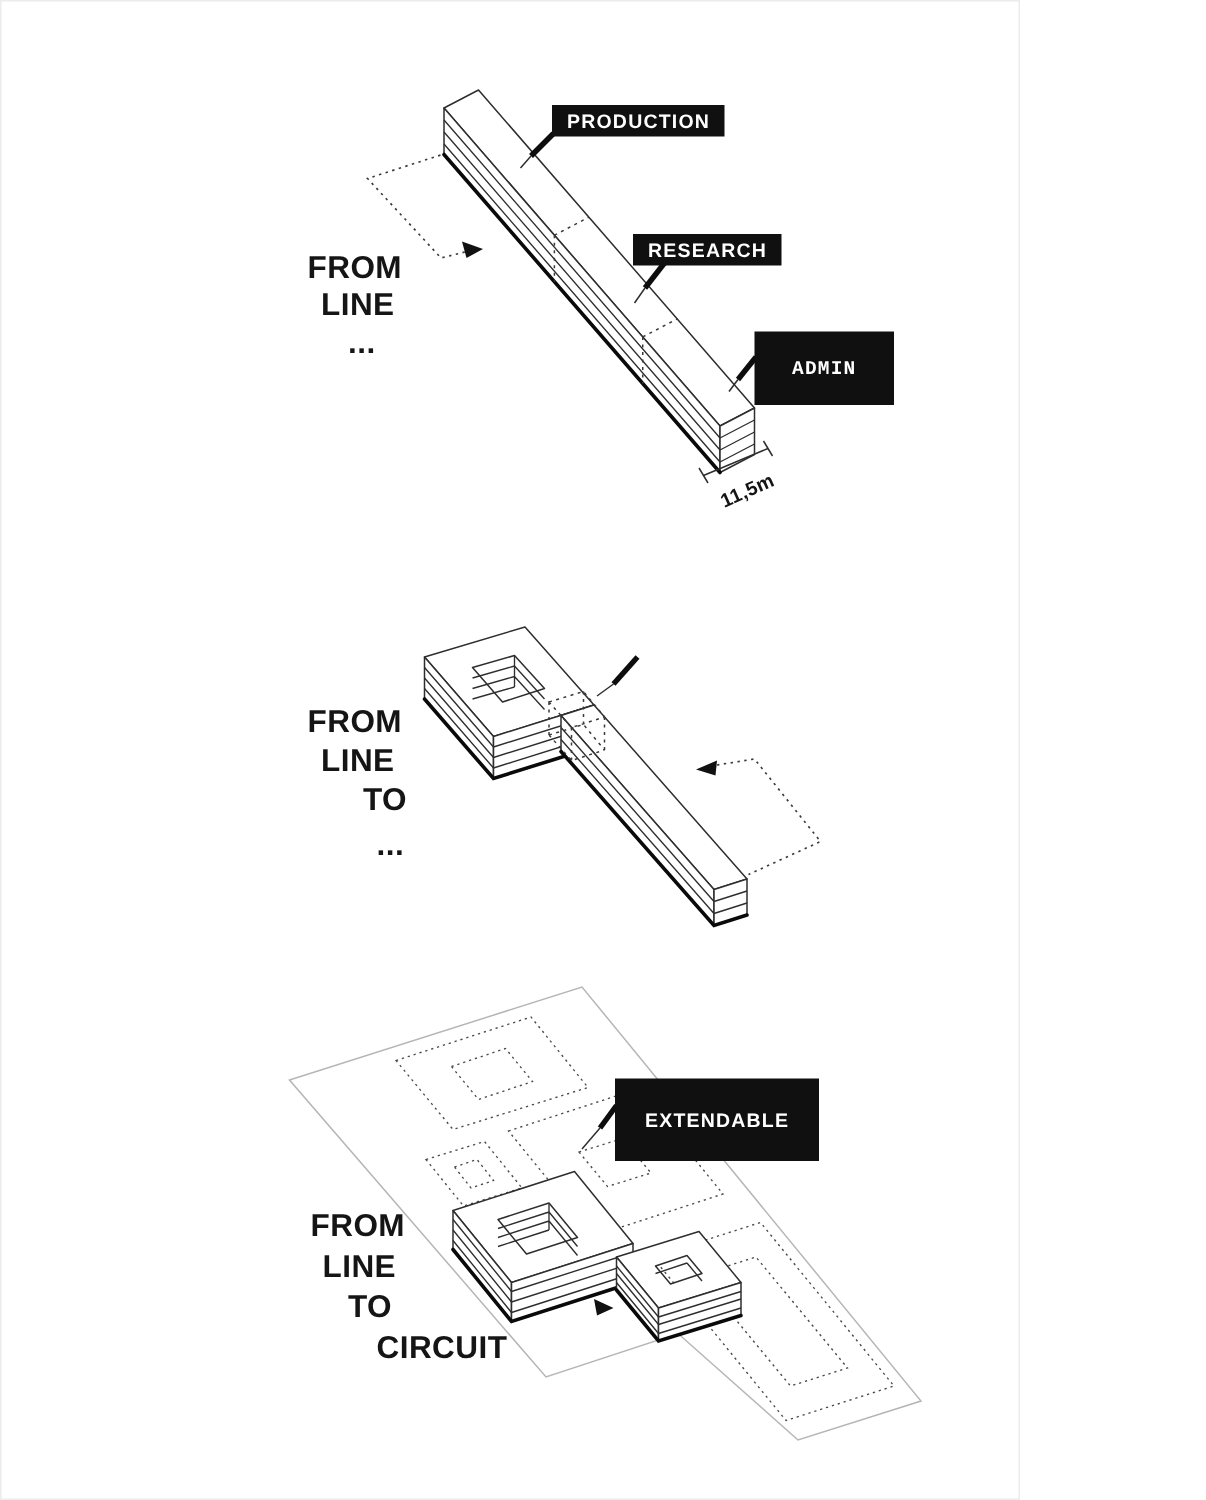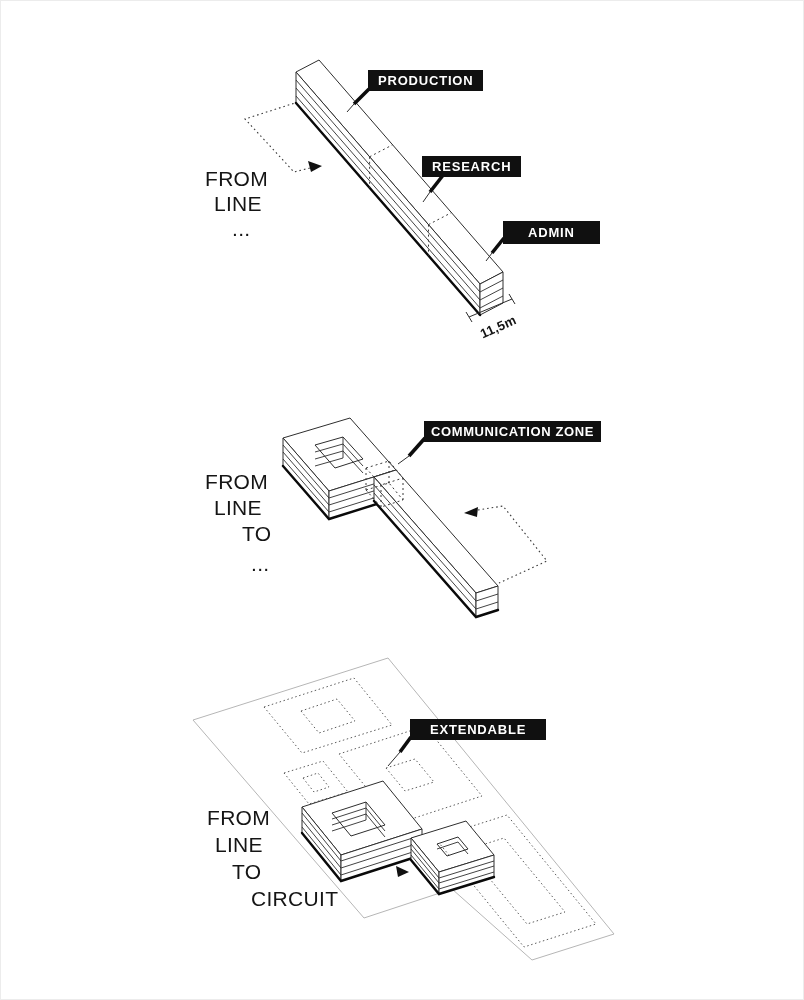--- a/index.html
+++ b/index.html
@@ -1,41 +1,41 @@
 <!DOCTYPE html>
 <html><head>
 <meta charset="utf-8">
 <style>
   html,body{margin:0;padding:0;background:#ffffff;}
   .canvas{
-    position:relative;width:804px;height:1000px;background:#ffffff;overflow:hidden;
+    position:relative;width:680px;height:1000px;background:#ffffff;overflow:hidden;
     font-family:"Liberation Sans",sans-serif;box-shadow:inset 0 0 0 1px #ececec;
   }
   .linework{position:absolute;left:0;top:0;}
   
   .face{fill:#ffffff;stroke:#2e2e2e;stroke-width:1;stroke-linejoin:round;}
   .ln{stroke:#2e2e2e;stroke-width:0.9;fill:none;}
   .thick{stroke:#0a0a0a;stroke-width:2.4;fill:none;stroke-linecap:round;}
   .dash{stroke:#3a3a3a;stroke-width:1;fill:none;stroke-dasharray:2 3;}
   .dot{stroke:#3a3a3a;stroke-width:1.1;fill:none;stroke-dasharray:1.6 3;}
   .site{fill:none;stroke:#b6b6b6;stroke-width:1;}
   .ringdash{fill:none;stroke:#4a4a4a;stroke-width:0.9;stroke-dasharray:1.5 2.6;}
   .lead{stroke:#0d0d0d;stroke-width:3.6;fill:none;}
   .thin{stroke:#2e2e2e;stroke-width:1;fill:none;}
   .fillb{fill:#111111;stroke:none;}
   
   .tag{
     position:absolute;background:#101010;color:#ffffff;font-weight:700;
     font-size:13px;letter-spacing:0.8px;padding:3px 10px;white-space:nowrap;
   }
-  .tag.pad-wide{padding:4px 25px;}
-  .tag.pad-mid{padding:3px 20px;}
+  .tag.pad-wide{padding:17px 25px;font-family:Liberation Mono, monospace;}
+  .tag.pad-mid{padding:20px 20px;}
   .tag.pad-tight{padding:3px 7px;letter-spacing:0.6px;}
   
-  .stage{position:absolute;color:#151515;font-weight:400;font-size:21px;letter-spacing:0.3px;}
+  .stage{position:absolute;color:#151515;font-weight:700;font-size:21px;letter-spacing:0.3px;}
   .stage .cl{white-space:nowrap;}
   .st1 .cl{line-height:25px;}
   .st2 .cl{line-height:26px;}
   .st3 .cl{line-height:27px;}
   
   .dim{
     position:absolute;left:481px;top:327px;color:#141414;font-weight:700;font-size:13px;
     letter-spacing:0.3px;transform:rotate(-24deg);transform-origin:left center;white-space:nowrap;
   }
 </style>
@@ -146,21 +146,20 @@
       <polygon class="fillb" points="396,866 409,872 398,877"></polygon>
 
       <path class="lead" d="M411,737 L400,752"></path>
       <path class="thin" d="M400,752 L388,766"></path>
     </g>
   </svg>
 
   <div class="tag" style="left:368px;top:70px;">PRODUCTION</div>
   <div class="tag" style="left:422px;top:156px;">RESEARCH</div>
   <div class="tag pad-wide" style="left:503px;top:221px;">ADMIN</div>
-  <div class="tag pad-tight" style="left:424px;top:421px;">COMMUNICATION ZONE</div>
   <div class="tag pad-mid" style="left:410px;top:719px;">EXTENDABLE</div>
 
   <div class="stage st1" style="left:205px;top:166px;">
     <div class="cl" style="margin-left:0;">FROM</div>
     <div class="cl" style="margin-left:9px;">LINE</div>
     <div class="cl" style="margin-left:27px;">...</div>
   </div>
 
   <div class="stage st2" style="left:205px;top:469px;">
     <div class="cl" style="margin-left:0;">FROM</div>

